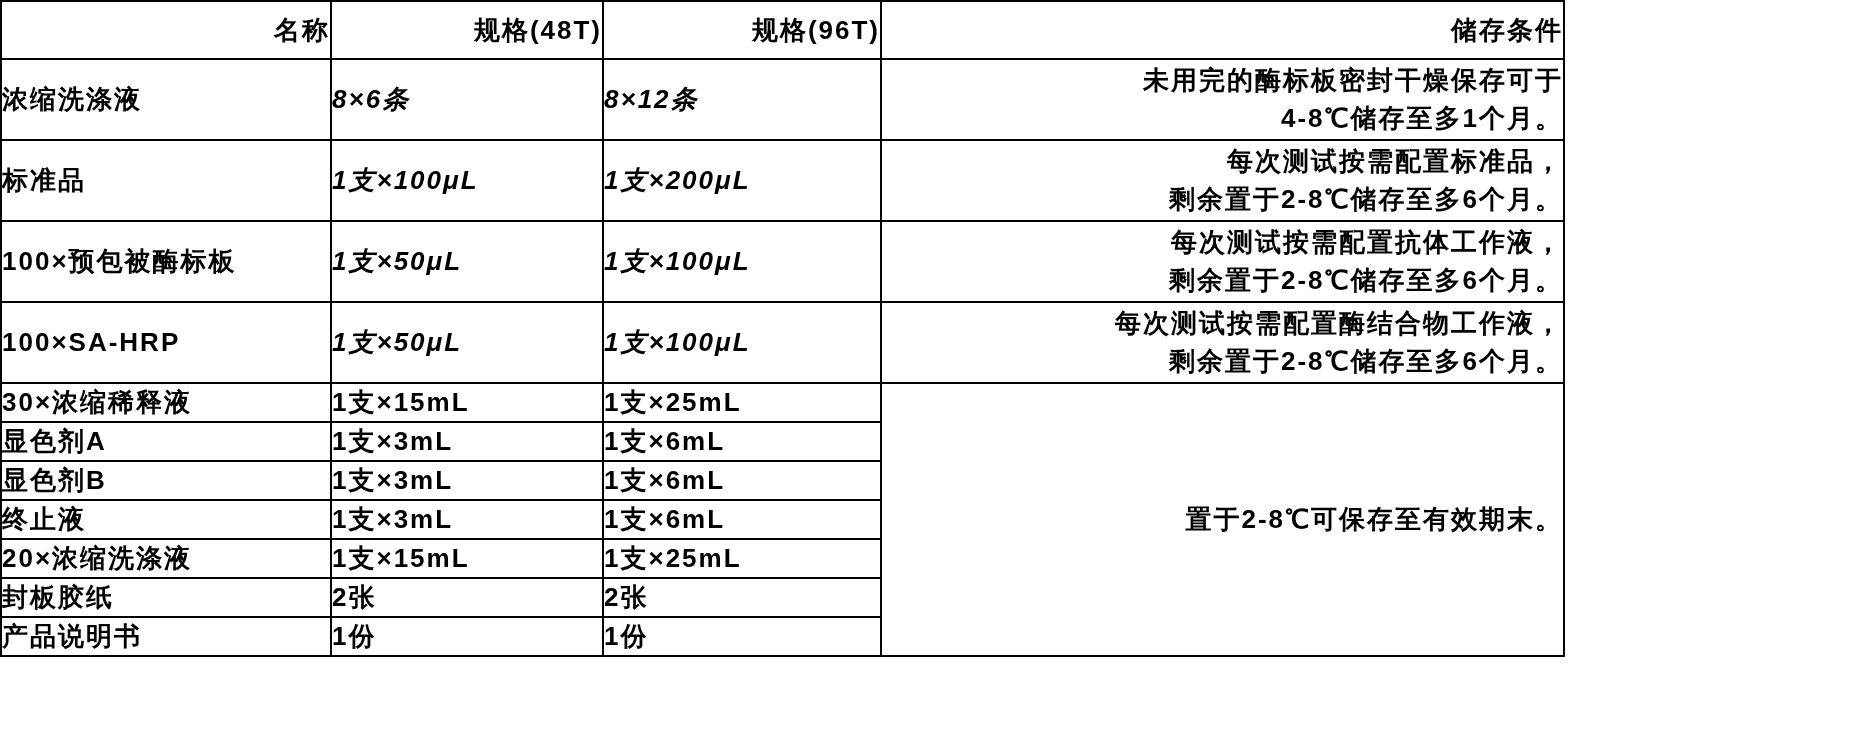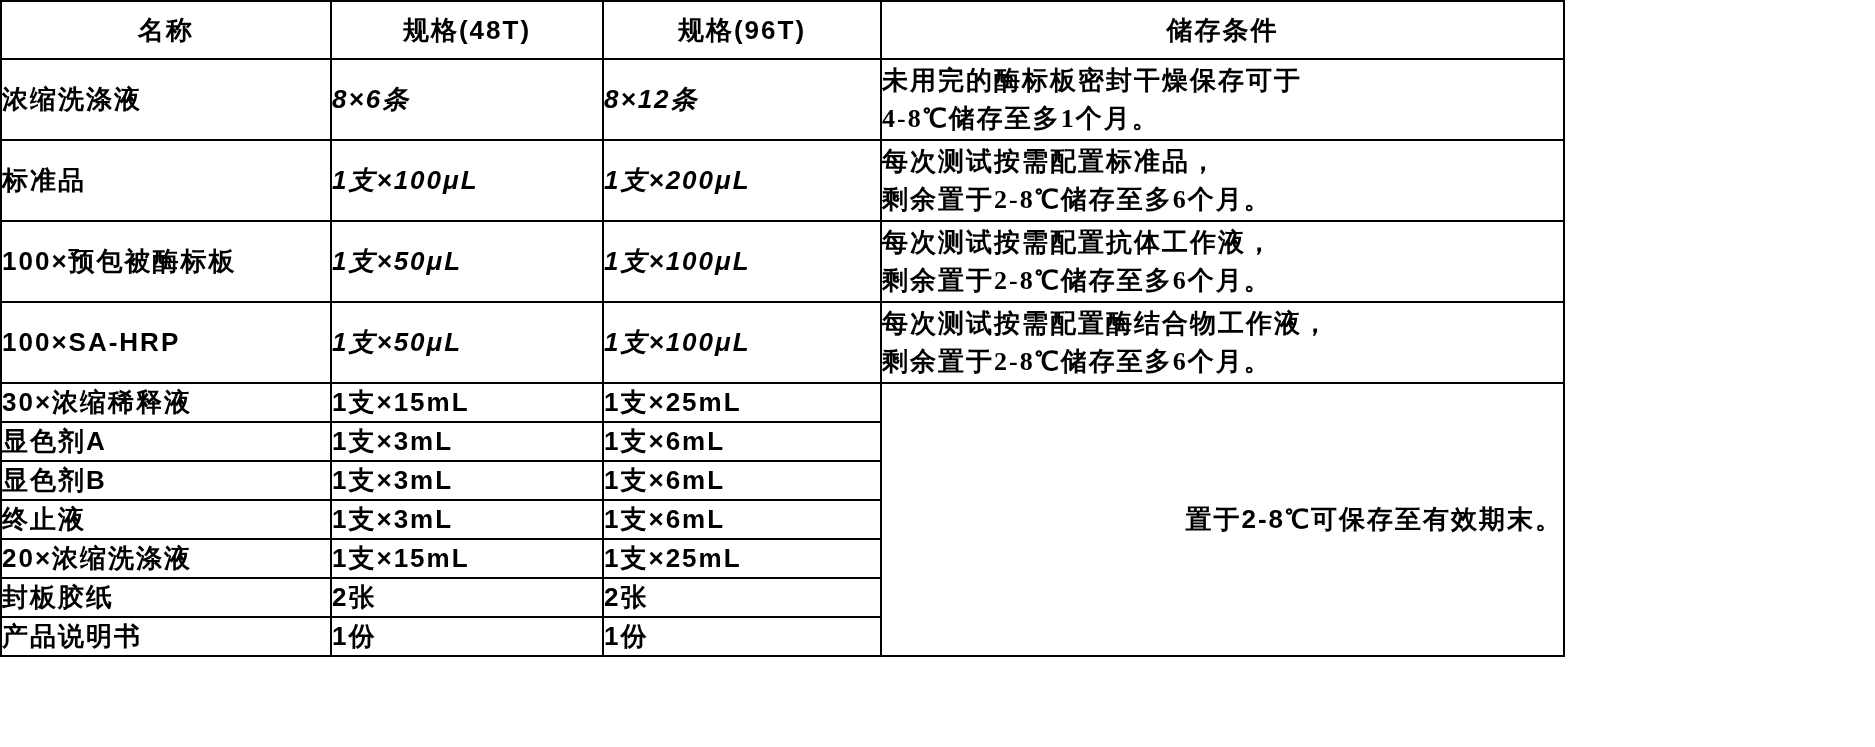--- a/index.html
+++ b/index.html
@@ -35,38 +35,37 @@
     font-size: 26px;
     letter-spacing: 2px;
     color: #000;
   }
   .col-name   { width: 330px; }
   .col-48     { width: 272px; }
   .col-96     { width: 278px; }
   .col-store  { width: 683px; }
 
   thead th {
-    text-align: center;
+    text-align: right;
     height: 56px;
     font-size: 27px;
   }
-  thead th.center { text-align: center; }
+  thead th.center { text-align: right; }
   .cellpad { padding: 0 12px; }
 
   .row-tall td { height: 79px; }
   .row-mid td  { height: 79px; }
   .row-small td { height: 37px; font-size: 25px; letter-spacing: 1.5px; }
 
   .store-text {
-    text-align: left;
+    text-align: right;
     line-height: 1.45;
     font-size: 25px;
     letter-spacing: 3px;
     padding: 0 14px;
-    font-family: Liberation Serif, serif;
   }
   .store-text .ln { display: block; white-space: nowrap; }
 
   .name-cell { letter-spacing: 2px; }
   .spec-cell { letter-spacing: 3px; font-style: italic; }
   .small-spec { letter-spacing: 2px; margin-left: 35px; }
 
   .big-store {
     text-align: right;
     font-size: 26px;

